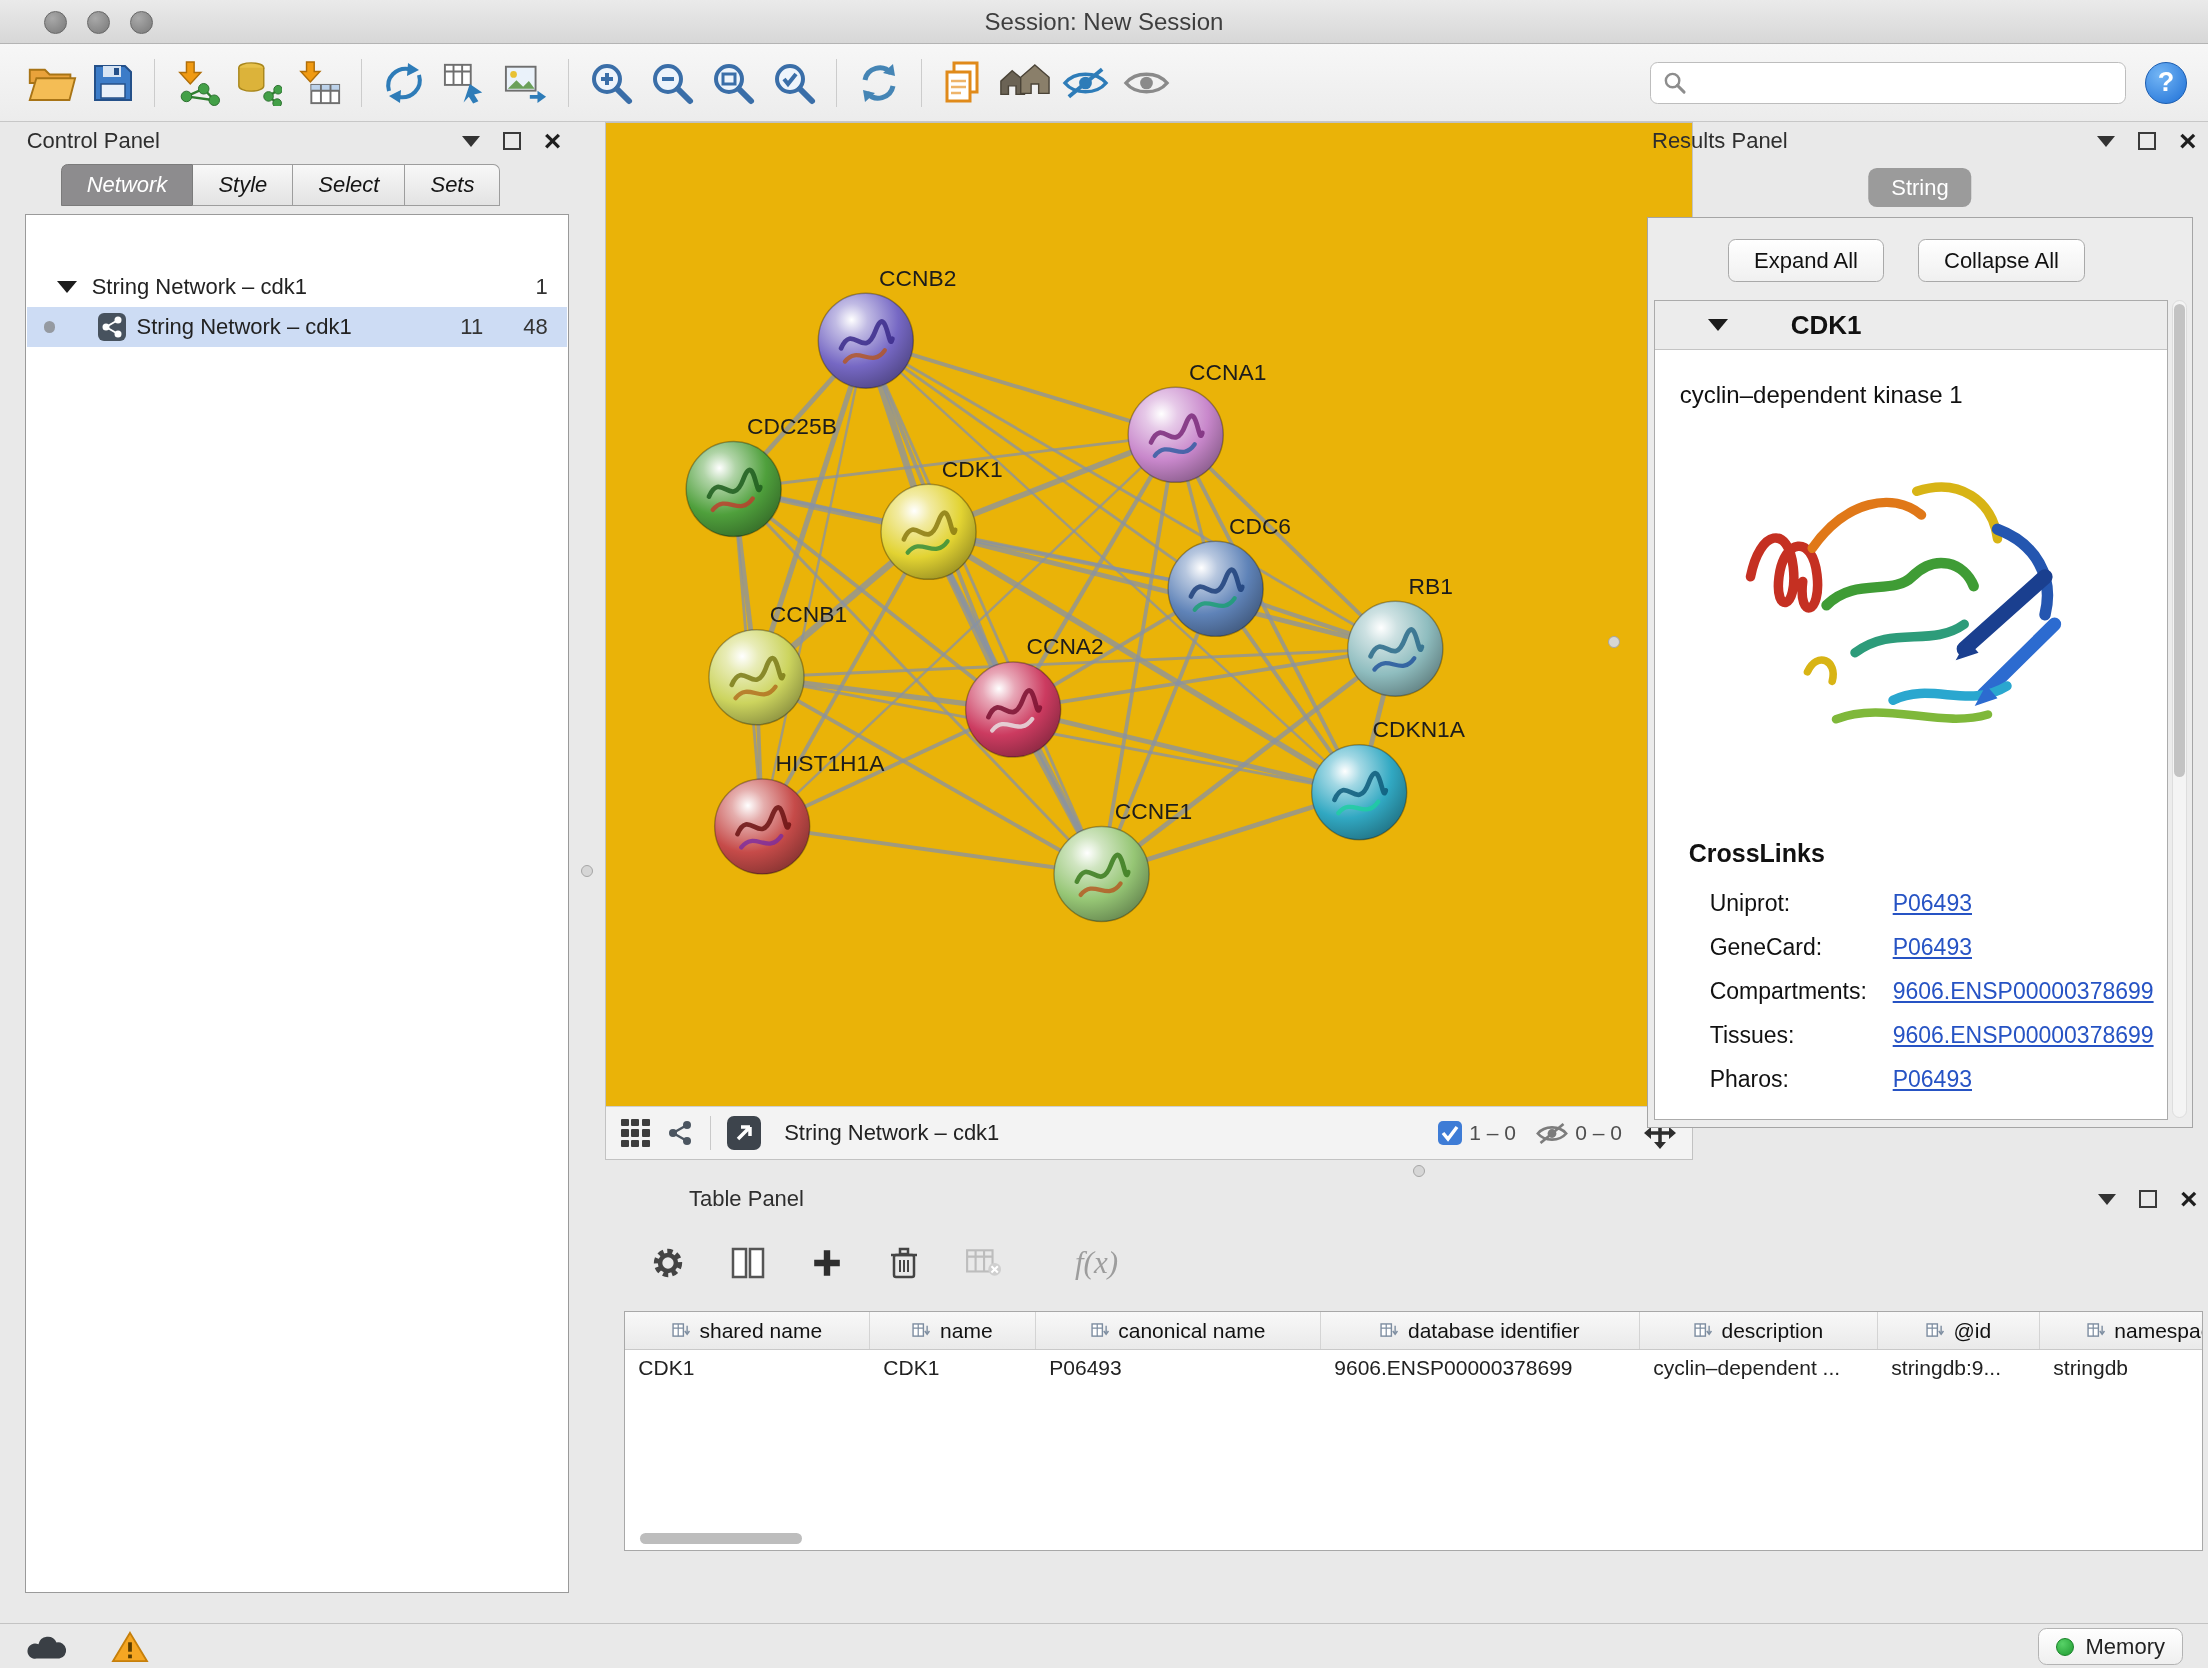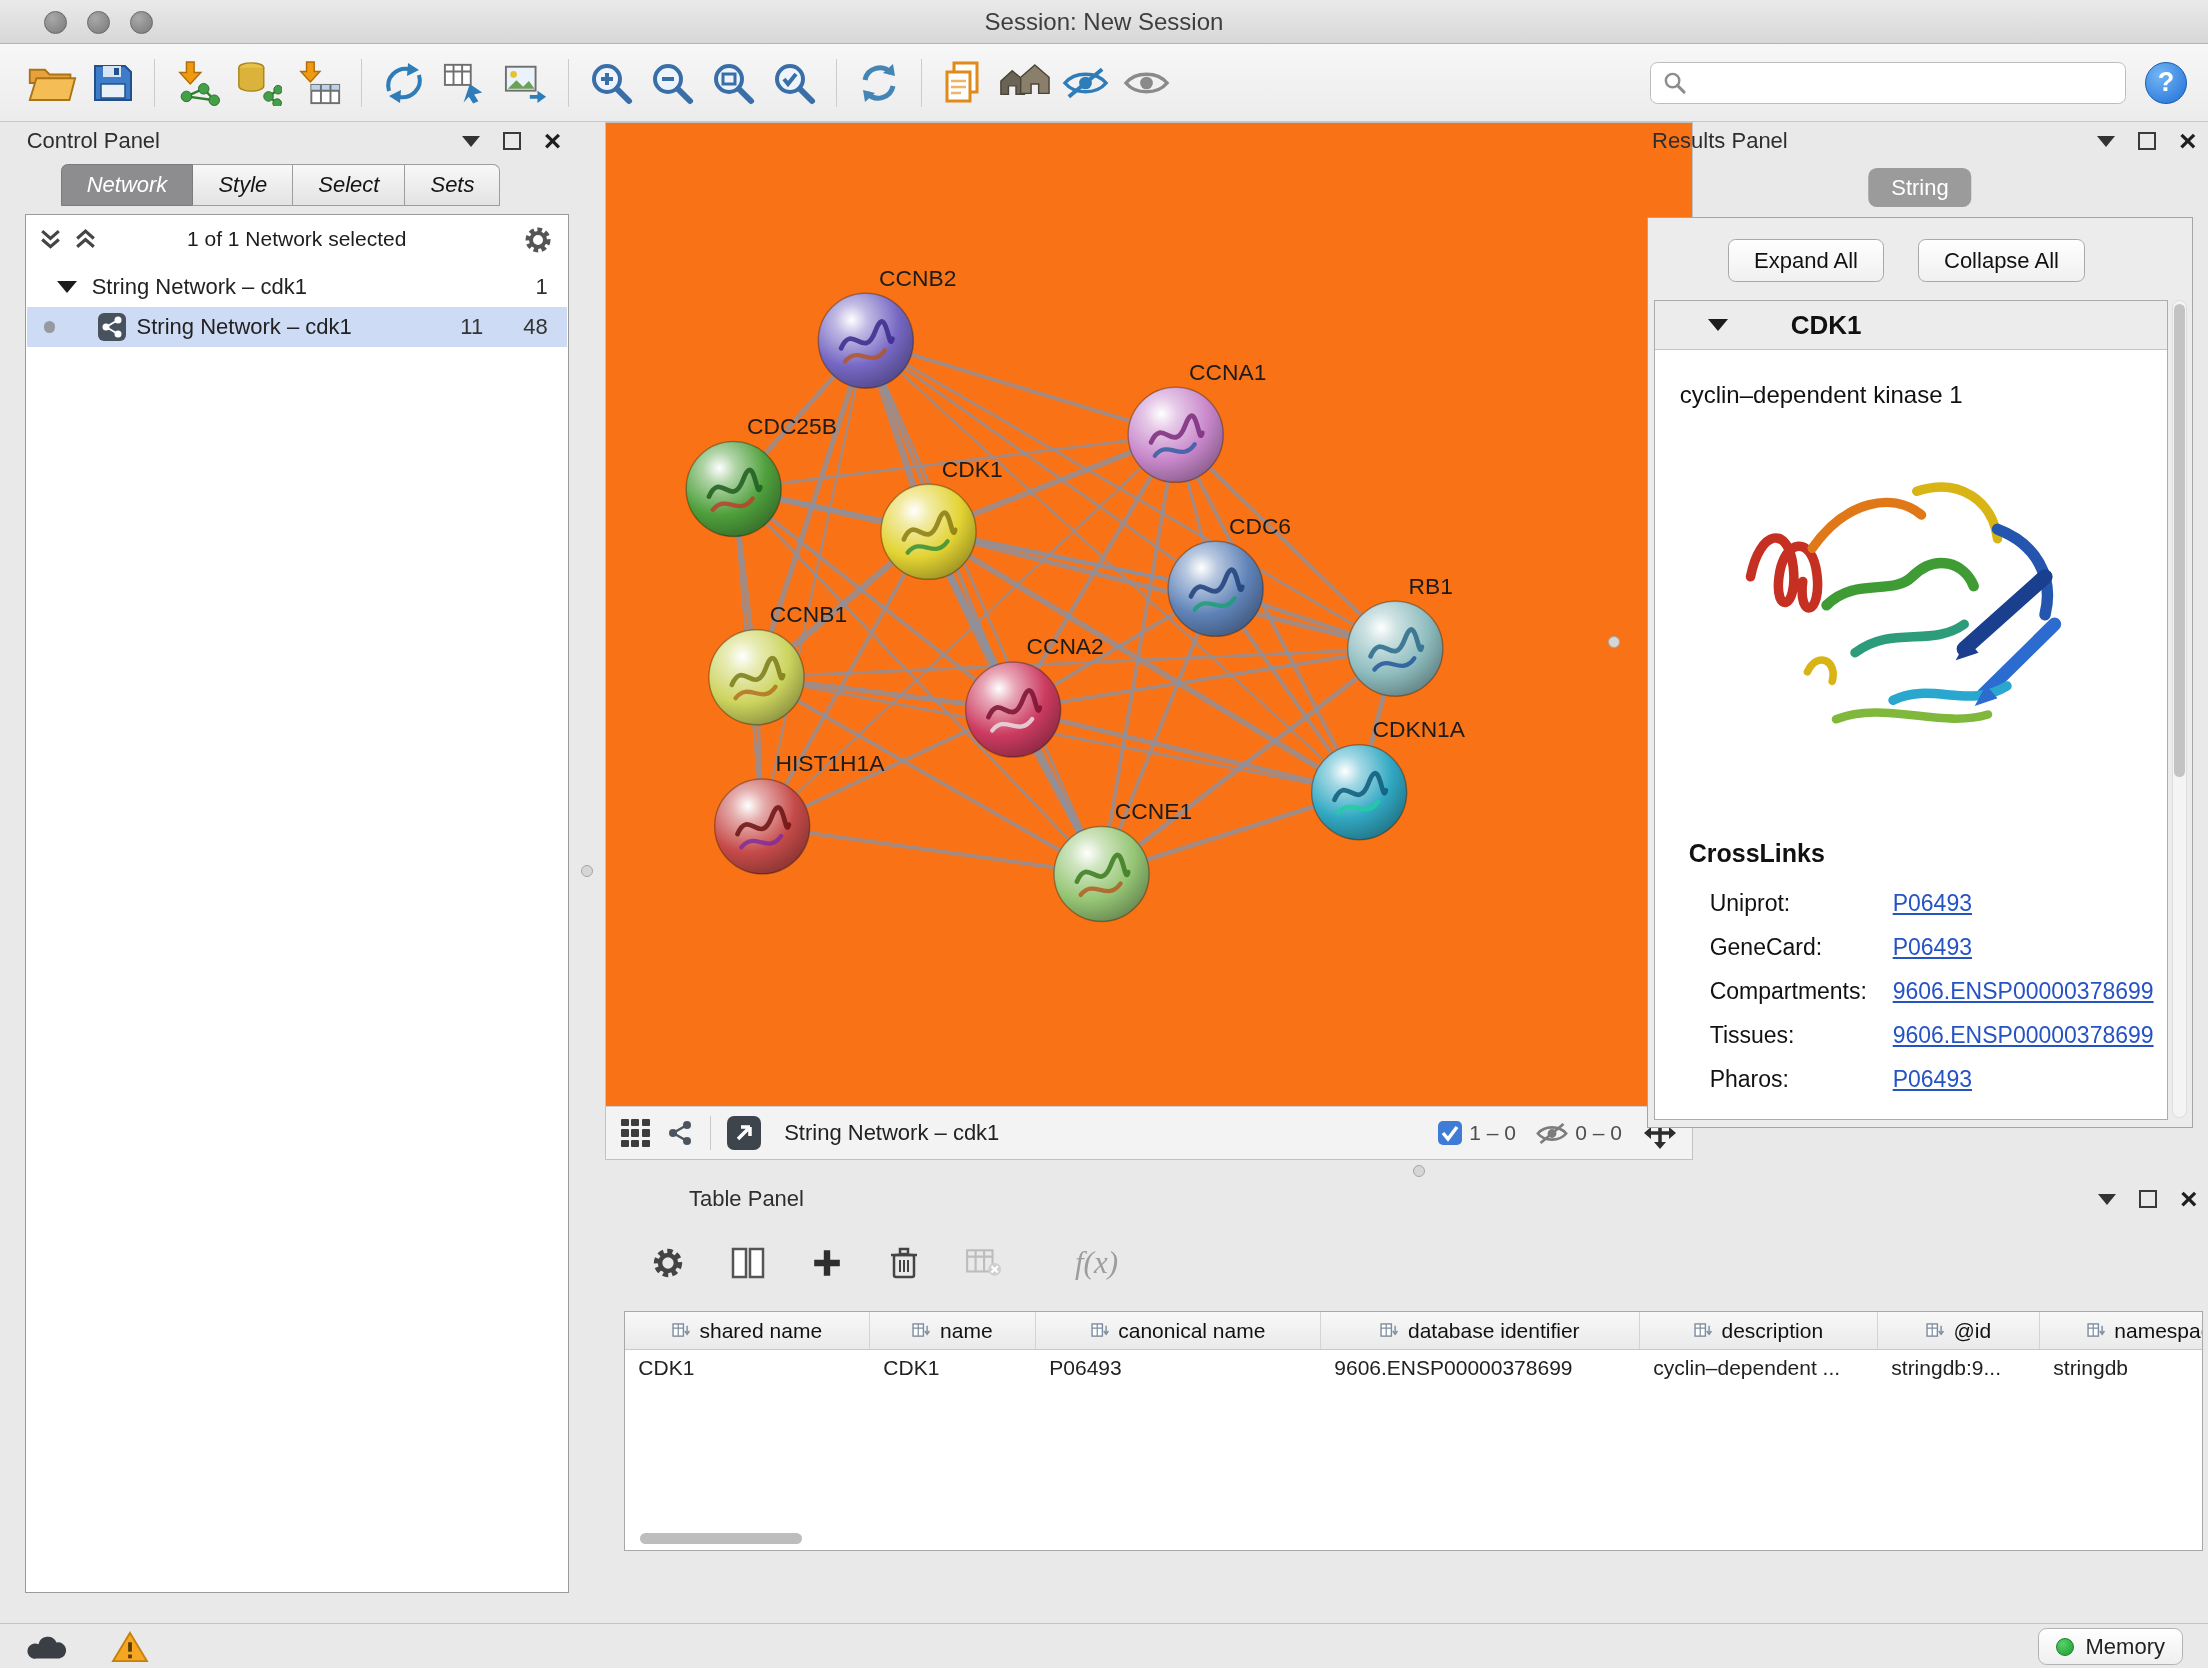--- a/index.html
+++ b/index.html
@@ -51,21 +51,21 @@
   .tt-ic { position:absolute; top:11.4px; }
   .tree-summary { display:block; text-align:center; line-height:48px; font-size:21px; color:#1d1d1d; }
   .tree-row { position:absolute; left:1px; right:1px; height:40px; display:flex; align-items:center; font-size:22px; }
   .tree-row .grow { flex:1; }
   .disc { width:0; height:0; border-left:10.5px solid transparent; border-right:10.5px solid transparent; border-top:12.4px solid #1c1c1c; margin:0 15px 0 30px; }
   .dotb { width:11.4px; height:11.4px; border-radius:50%; background:#959aa1; margin:0 0 0 17px; }
   .tree-count { color:#333; margin-right:19px; }
   .row-selected { background:#cddcf4; }
 
   
-  #network-area { position:absolute; left:605px; top:0; width:1088px; height:1038px; background:#f97316; border:1px solid #c2c2c2; }
+  #network-area { position:absolute; left:605px; top:0; width:1088px; height:1038px; background:#eab308; border:1px solid #c2c2c2; }
   #network-svg { position:absolute; left:0; top:0; }
   #network-svg text { font-family:"Liberation Sans",sans-serif; }
   #network-footer { position:absolute; left:0; right:0; bottom:0; height:53px; background:#f3f3f3; border-top:1px solid #cfcfcf;
     display:flex; align-items:center; padding:0 15px; gap:15px; }
   .nf-sep { width:1px; height:34px; background:#c9c9c9; }
   .nf-title { font-size:22px; color:#222; margin-left:7.6px; }
   .nf-right { margin-left:auto; display:flex; align-items:center; gap:6px; }
   .nf-count { font-size:21px; color:#4e4e4e; }
   .grid9 { display:grid; grid-template-columns:repeat(3,7.6px); grid-template-rows:repeat(3,7.6px); gap:2.9px; }
   .grid9 span { background:#3d3d3d; border-radius:1px; }
@@ -289,39 +289,20 @@
         <span class="closex">×</span>
       </span>
     </div>
     <div class="cp-tabs">
       <span class="cp-tab selected">Network</span>
       <span class="cp-tab">Style</span>
       <span class="cp-tab">Select</span>
       <span class="cp-tab">Sets</span>
     </div>
     <div id="tree-box">
-      <div class="tree-toolbar">
-        <span class="tt-ic" style="left:11.4px">
-          <svg width="27" height="27" viewBox="0 0 26 26">
-              <path d="M5 5 l8 7 8-7 M5 13 l8 7 8-7" fill="none" stroke="#454545" stroke-width="3"></path>
-            </svg>
-        </span>
-        <span class="tt-ic" style="left:46px">
-          <svg width="27" height="27" viewBox="0 0 26 26">
-              <path d="M5 12 l8-7 8 7 M5 20 l8-7 8 7" fill="none" stroke="#454545" stroke-width="3"></path>
-            </svg>
-        </span>
-        <span class="tree-summary">1 of 1 Network selected</span>
-        <span class="tt-ic" style="right:15px; top:9.5px">
-          <svg width="30" height="30" viewBox="0 0 30 30">
-            <circle cx="15" cy="15" r="10" fill="none" stroke="#555" stroke-width="5" stroke-dasharray="4.5 3.2"></circle>
-            <circle cx="15" cy="15" r="7" fill="none" stroke="#555" stroke-width="4"></circle>
-          </svg>
-        </span>
-      </div>
       <div class="tree-row" style="top:52px">
         <span class="disc"></span>
         <span>String Network – cdk1</span>
         <span class="grow"></span>
         <span class="tree-count">1</span>
       </div>
       <div class="tree-row row-selected" style="top:92px">
         <span class="dotb"></span>
         <span style="margin-left:42px; display:flex">
           <svg width="30" height="30" viewBox="0 0 30 30">

